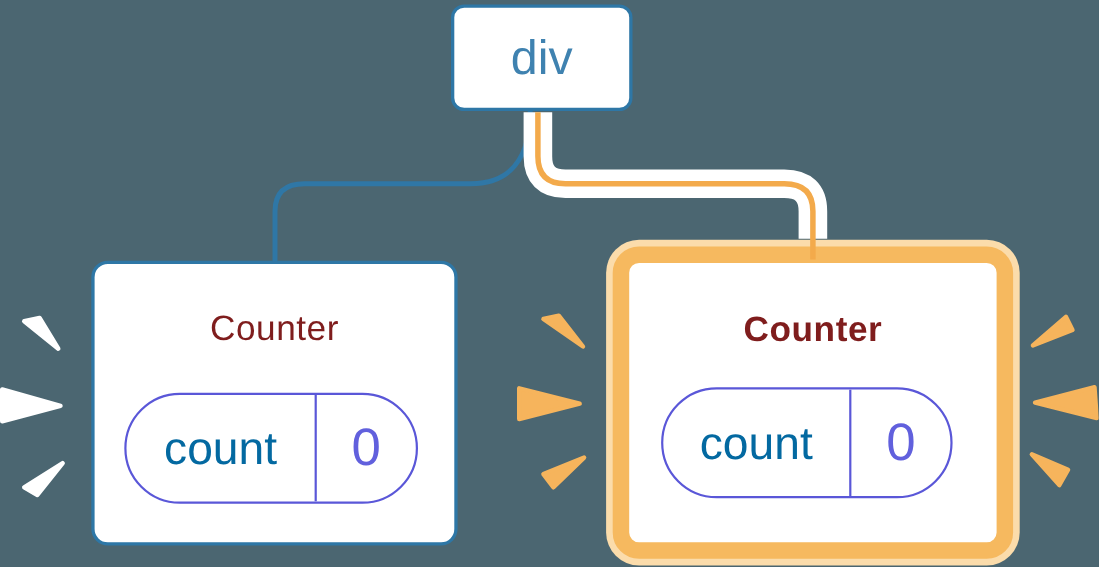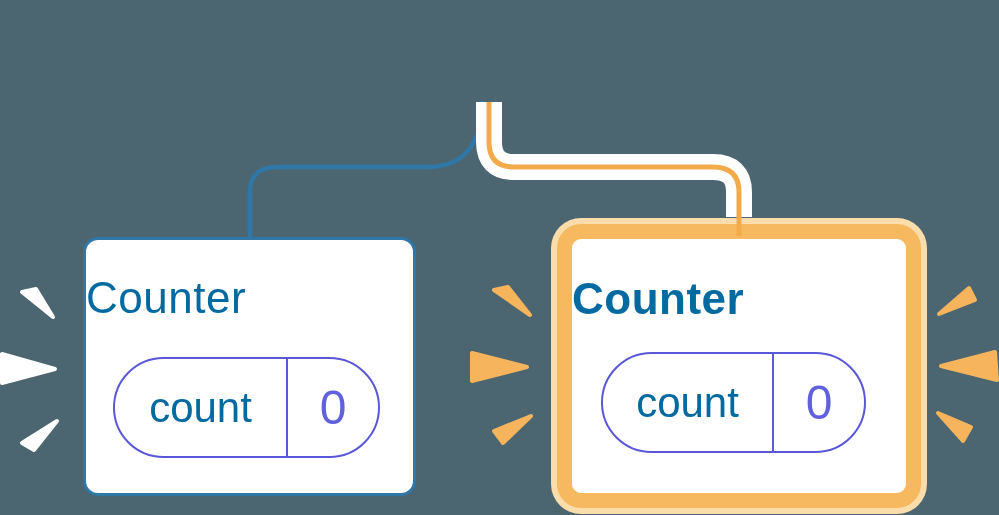--- a/index.html
+++ b/index.html
@@ -30,22 +30,22 @@
   .card-left{
     left:83px;top:237px;width:333px;height:259px;
     border:3px solid #2e77a6;border-radius:15px;
   }
   .card-right{
     left:557px;top:224px;width:364px;height:284px;
     border:15px solid #f6b95f;border-radius:24px;
     box-shadow:0 0 0 6px #fbdcab;
   }
   .card-title{
-    position:absolute;left:0;right:0;
-    color:#0369a1;font-size:44px;line-height:44px;letter-spacing:.5px;
+    position:absolute;left:0;right:0;text-align:center;
+    color:#7f1d1d;font-size:32px;line-height:44px;letter-spacing:.5px;
   }
   .card-left .card-title{top:36px;font-weight:500;}
   .card-right .card-title{top:38px;font-weight:800;}
   .pill{
     position:absolute;box-sizing:border-box;
     border:2px solid #5a57d8;border-radius:60px;
     display:flex;overflow:hidden;background:#ffffff;
   }
   .card-left .pill{left:27px;top:117px;width:267px;height:101px;}
   .card-right .pill{left:29px;top:113px;width:265px;height:101px;}
@@ -73,20 +73,23 @@
   </div>
 
   <div class="card card-right">
     <div class="card-title">Counter</div>
     <div class="pill">
       <div class="pill-key">count</div>
       <div class="pill-value">0</div>
     </div>
   </div>
 
+  <div class="node-div">
+    <span class="node-div-label">div</span>
+  </div>
 
   <svg class="overlay" viewBox="0 0 999 515" xmlns="http://www.w3.org/2000/svg">
 
     <path d="M 482 101 C 482 146 462 167 428 167 H 277 Q 250 167 250 192 V 239" fill="none" stroke="#2f77a6" stroke-width="4.5"></path>
 
     <path d="M 489 102 V 142 Q 489 167 514 167 H 713 Q 739 167 739 192 V 217" fill="none" stroke="#ffffff" stroke-width="26" stroke-linejoin="round"></path>
 
     <path d="M 489 102 V 142 Q 489 167 514 167 H 713 Q 739 167 739 192 V 236" fill="none" stroke="#f3aa4b" stroke-width="5"></path>
 
     <g fill="#ffffff" stroke="#ffffff" stroke-width="4" stroke-linejoin="round">

